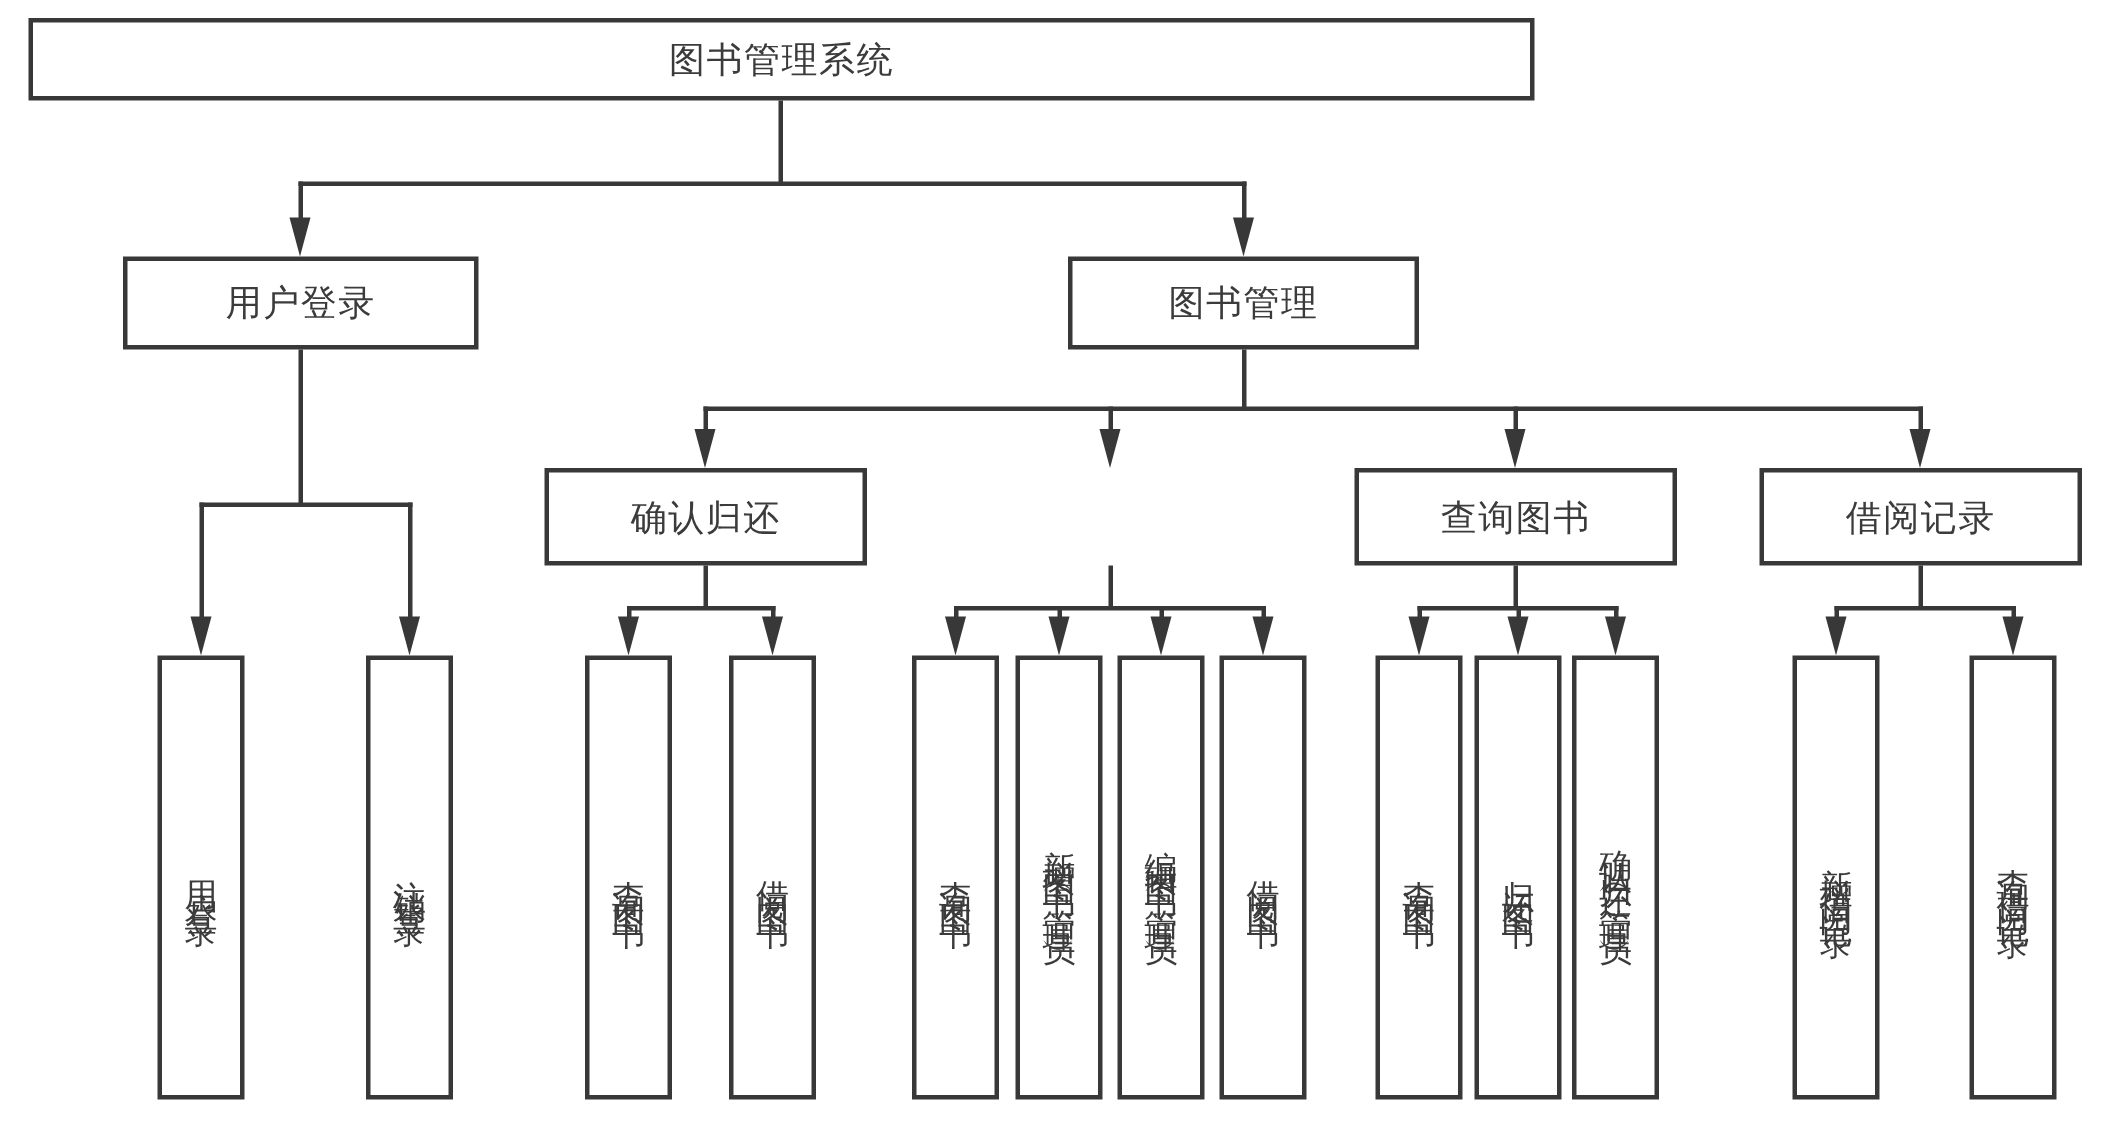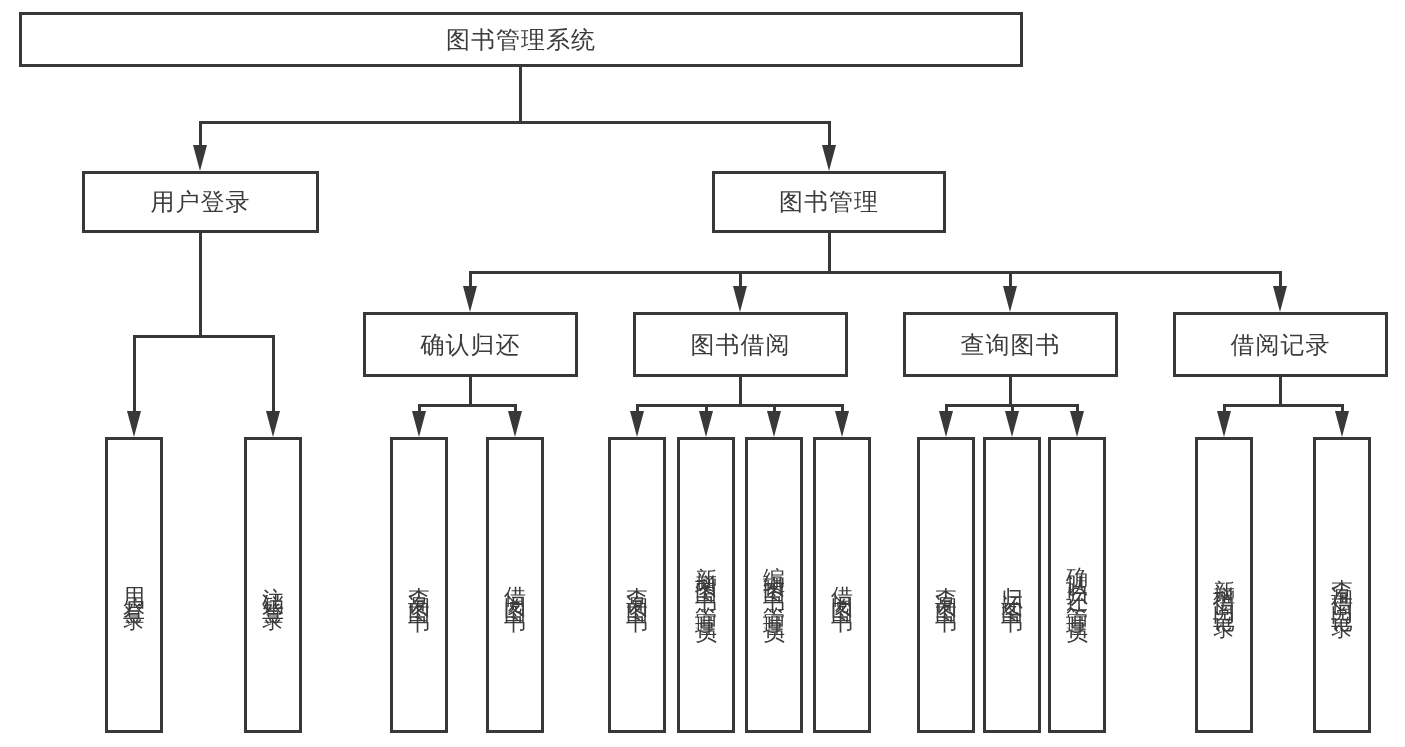--- a/index.html
+++ b/index.html
@@ -72,23 +72,20 @@
   <div class="arrow" style="left:463px;top:286px;"></div>
   <div class="vline" style="left:739px;top:271px;height:16px;"></div>
   <div class="arrow" style="left:733px;top:286px;"></div>
   <div class="vline" style="left:1009px;top:271px;height:16px;"></div>
   <div class="arrow" style="left:1003px;top:286px;"></div>
   <div class="vline" style="left:1279px;top:271px;height:16px;"></div>
   <div class="arrow" style="left:1273px;top:286px;"></div>
 
   <div class="box" style="left:363px;top:312px;width:215px;height:65px;">
     <span>确认归还</span>
-  </div>
-  <div class="box" style="left:633px;top:312px;width:215px;height:65px;">
-    <span>图书借阅</span>
   </div>
   <div class="box" style="left:903px;top:312px;width:215px;height:65px;">
     <span>查询图书</span>
   </div>
   <div class="box" style="left:1173px;top:312px;width:215px;height:65px;">
     <span>借阅记录</span>
   </div>
 
   <div class="vline" style="left:469px;top:377px;height:29px;"></div>
   <div class="hline" style="left:418px;top:404px;width:99px;"></div>

